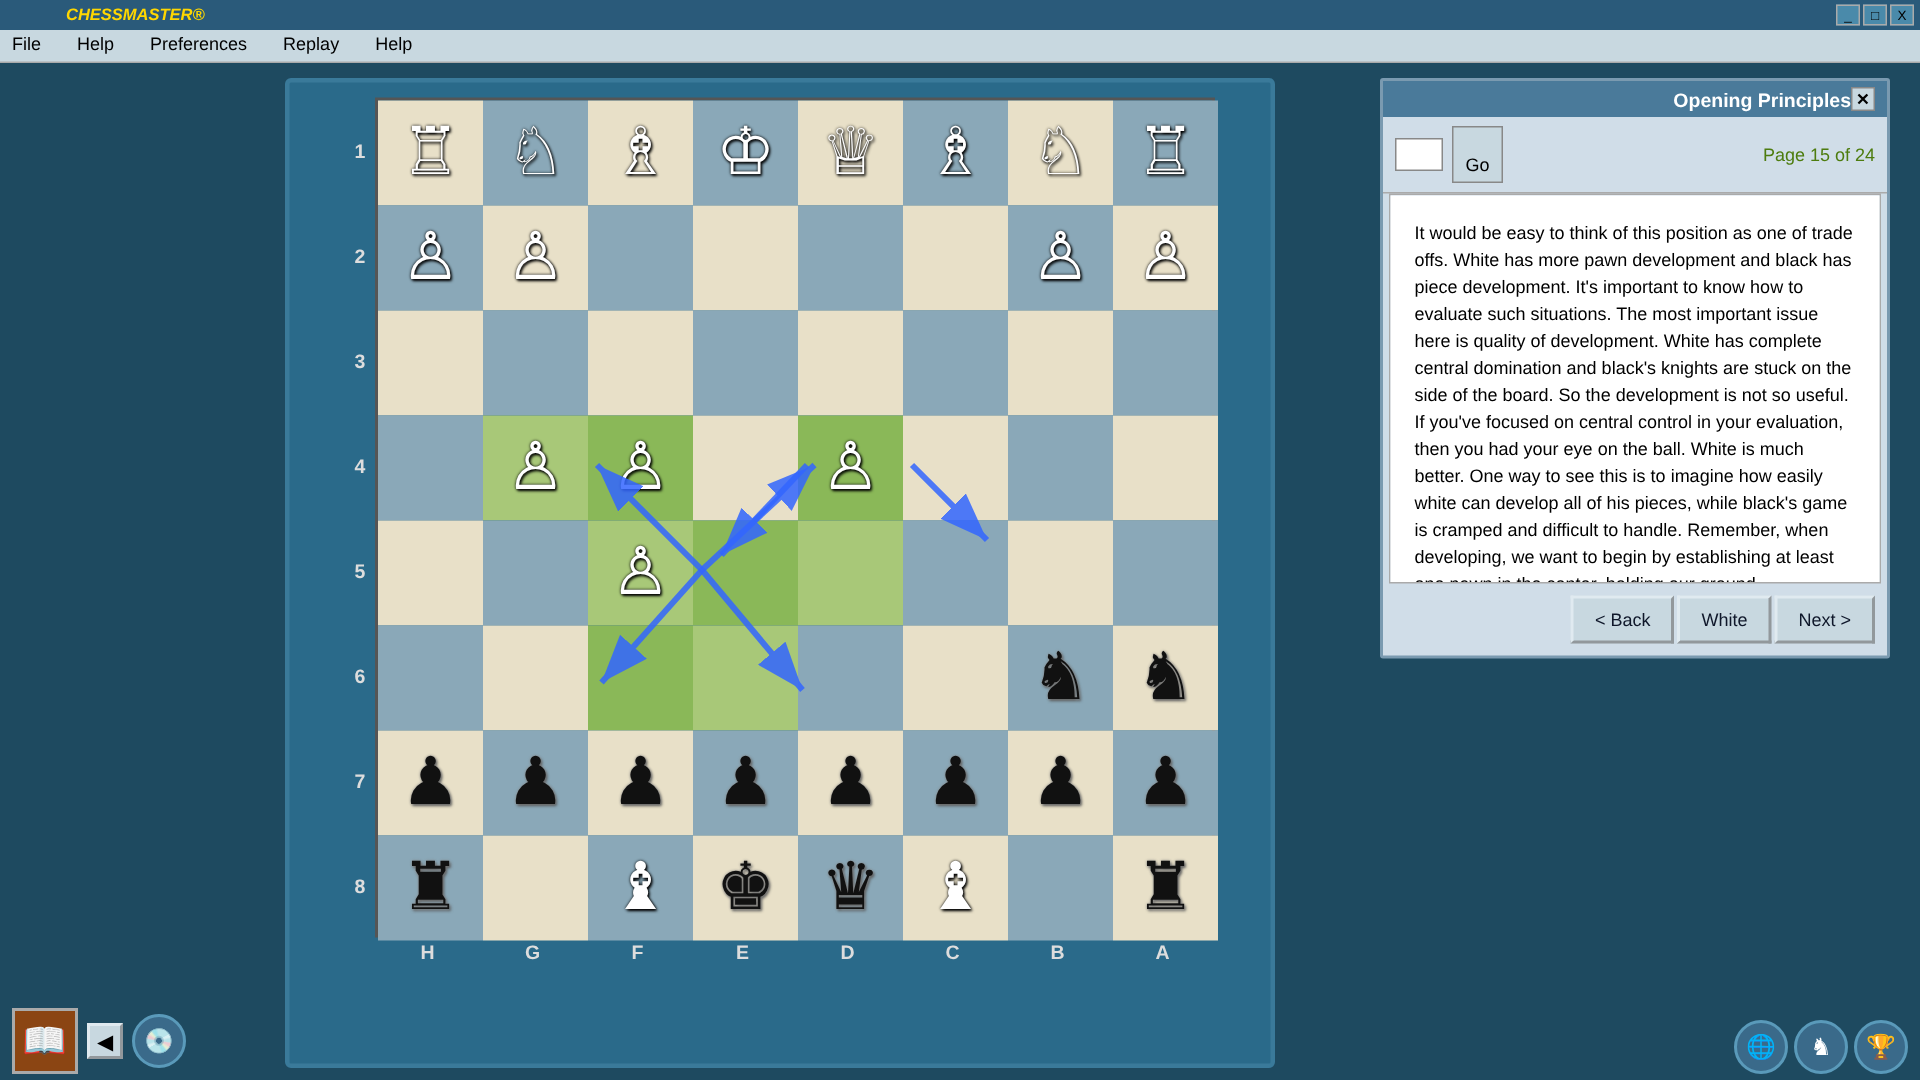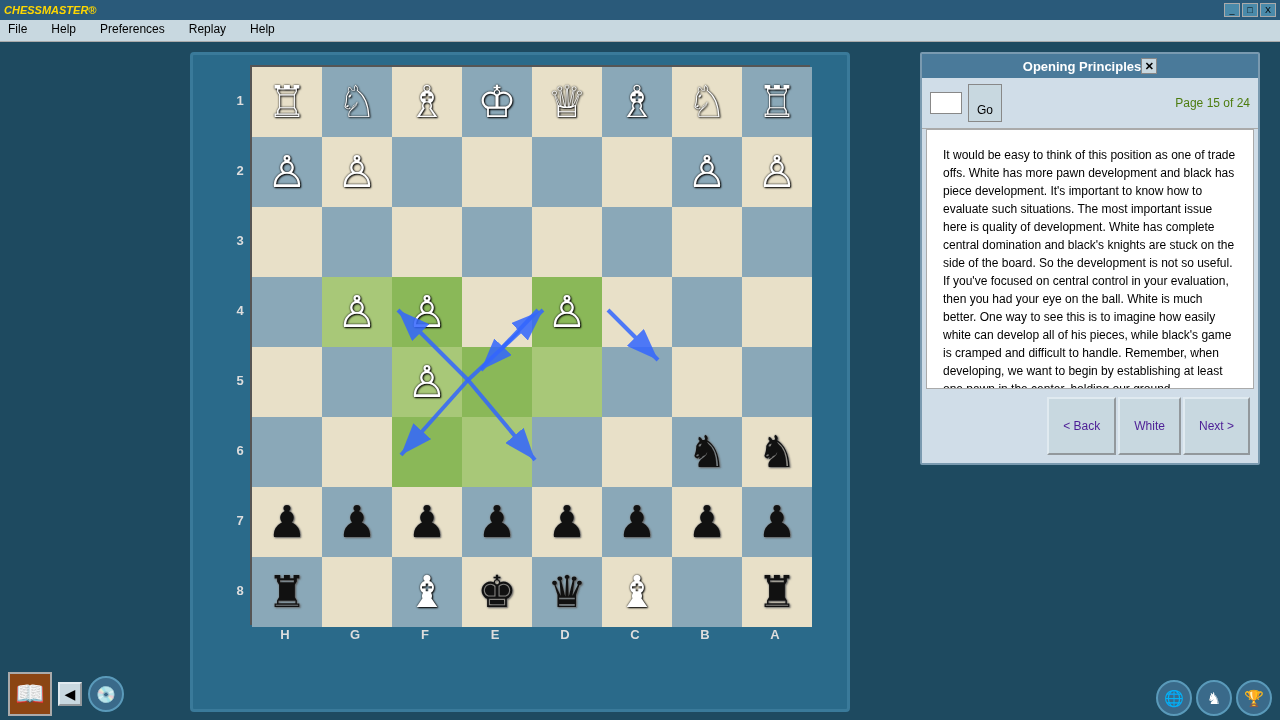--- a/index.html
+++ b/index.html
@@ -18,20 +18,21 @@
       height: 20px;
       background: #2a5a7a;
       display: flex;
       align-items: center;
       justify-content: space-between;
       padding: 0 4px;
     }
     .title-bar-logo {
       display: flex;
       gap: 4px;
+      margin-left: 40px;
     }
     .title-bar-controls {
       display: flex;
       gap: 2px;
     }
     .title-btn {
       width: 16px; height: 14px;
       background: #4a8aaa;
       border: 1px solid #aaa;
       font-size: 9px;
@@ -180,21 +181,21 @@
       border: 2px solid #7a9ab0;
       border-radius: 2px;
     }
     .panel-header {
       background: #4a7a9a;
       color: #fff;
       font-size: 13px;
       font-weight: bold;
       padding: 4px 8px;
       display: flex;
-      justify-content: center;
+      justify-content: flex-end;
       align-items: center;
     }
     .panel-close {
       width: 16px; height: 16px;
       background: #c8d8e0;
       border: 1px solid #888;
       color: #000;
       font-size: 11px;
       cursor: pointer;
       display: flex; align-items: center; justify-content: center;
@@ -237,26 +238,26 @@
       border: 1px solid #aaa;
       margin: 0 4px;
     }
     .panel-buttons {
       display: flex;
       justify-content: flex-end;
       gap: 2px;
       padding: 8px;
     }
     .nav-btn {
-      padding: 20px 14px;
+      padding: 7px 14px;
       background: #c8d8e0;
       border: 2px outset #e0eaf0;
       font-size: 12px;
       cursor: pointer;
-      color: #4c1d95;
+      color: #0f172a;
     }
 
     
     .bottom-left-icons {
       position: absolute;
       bottom: 4px;
       left: 8px;
       display: flex;
       gap: 6px;
       align-items: center;

